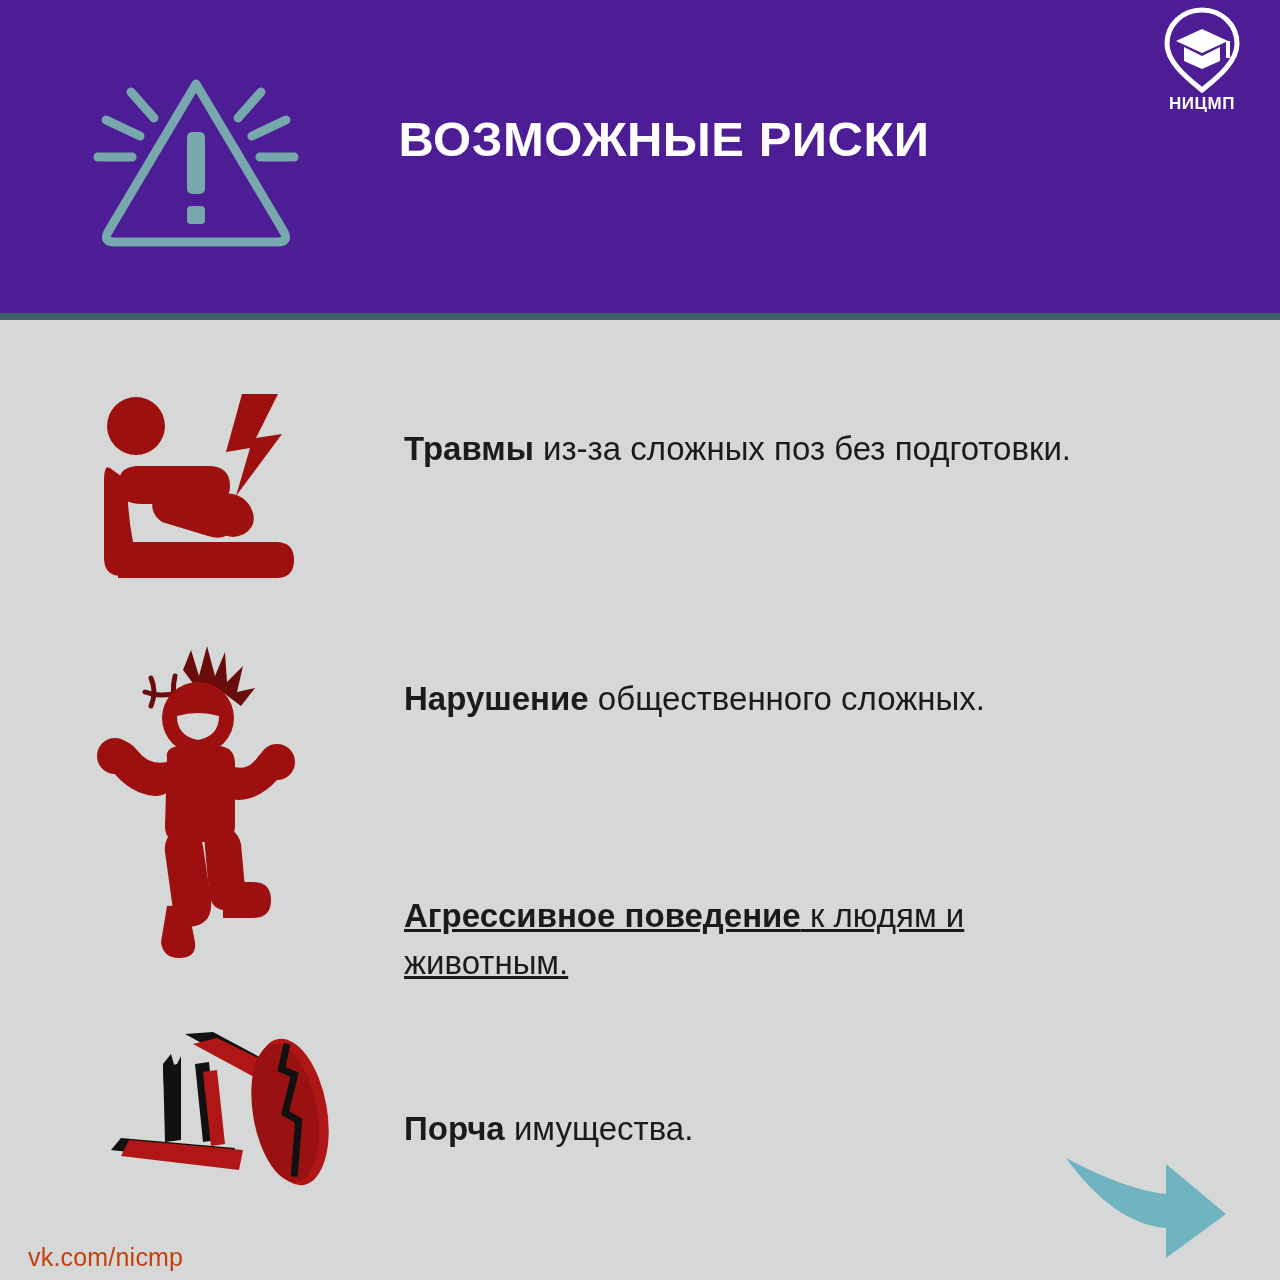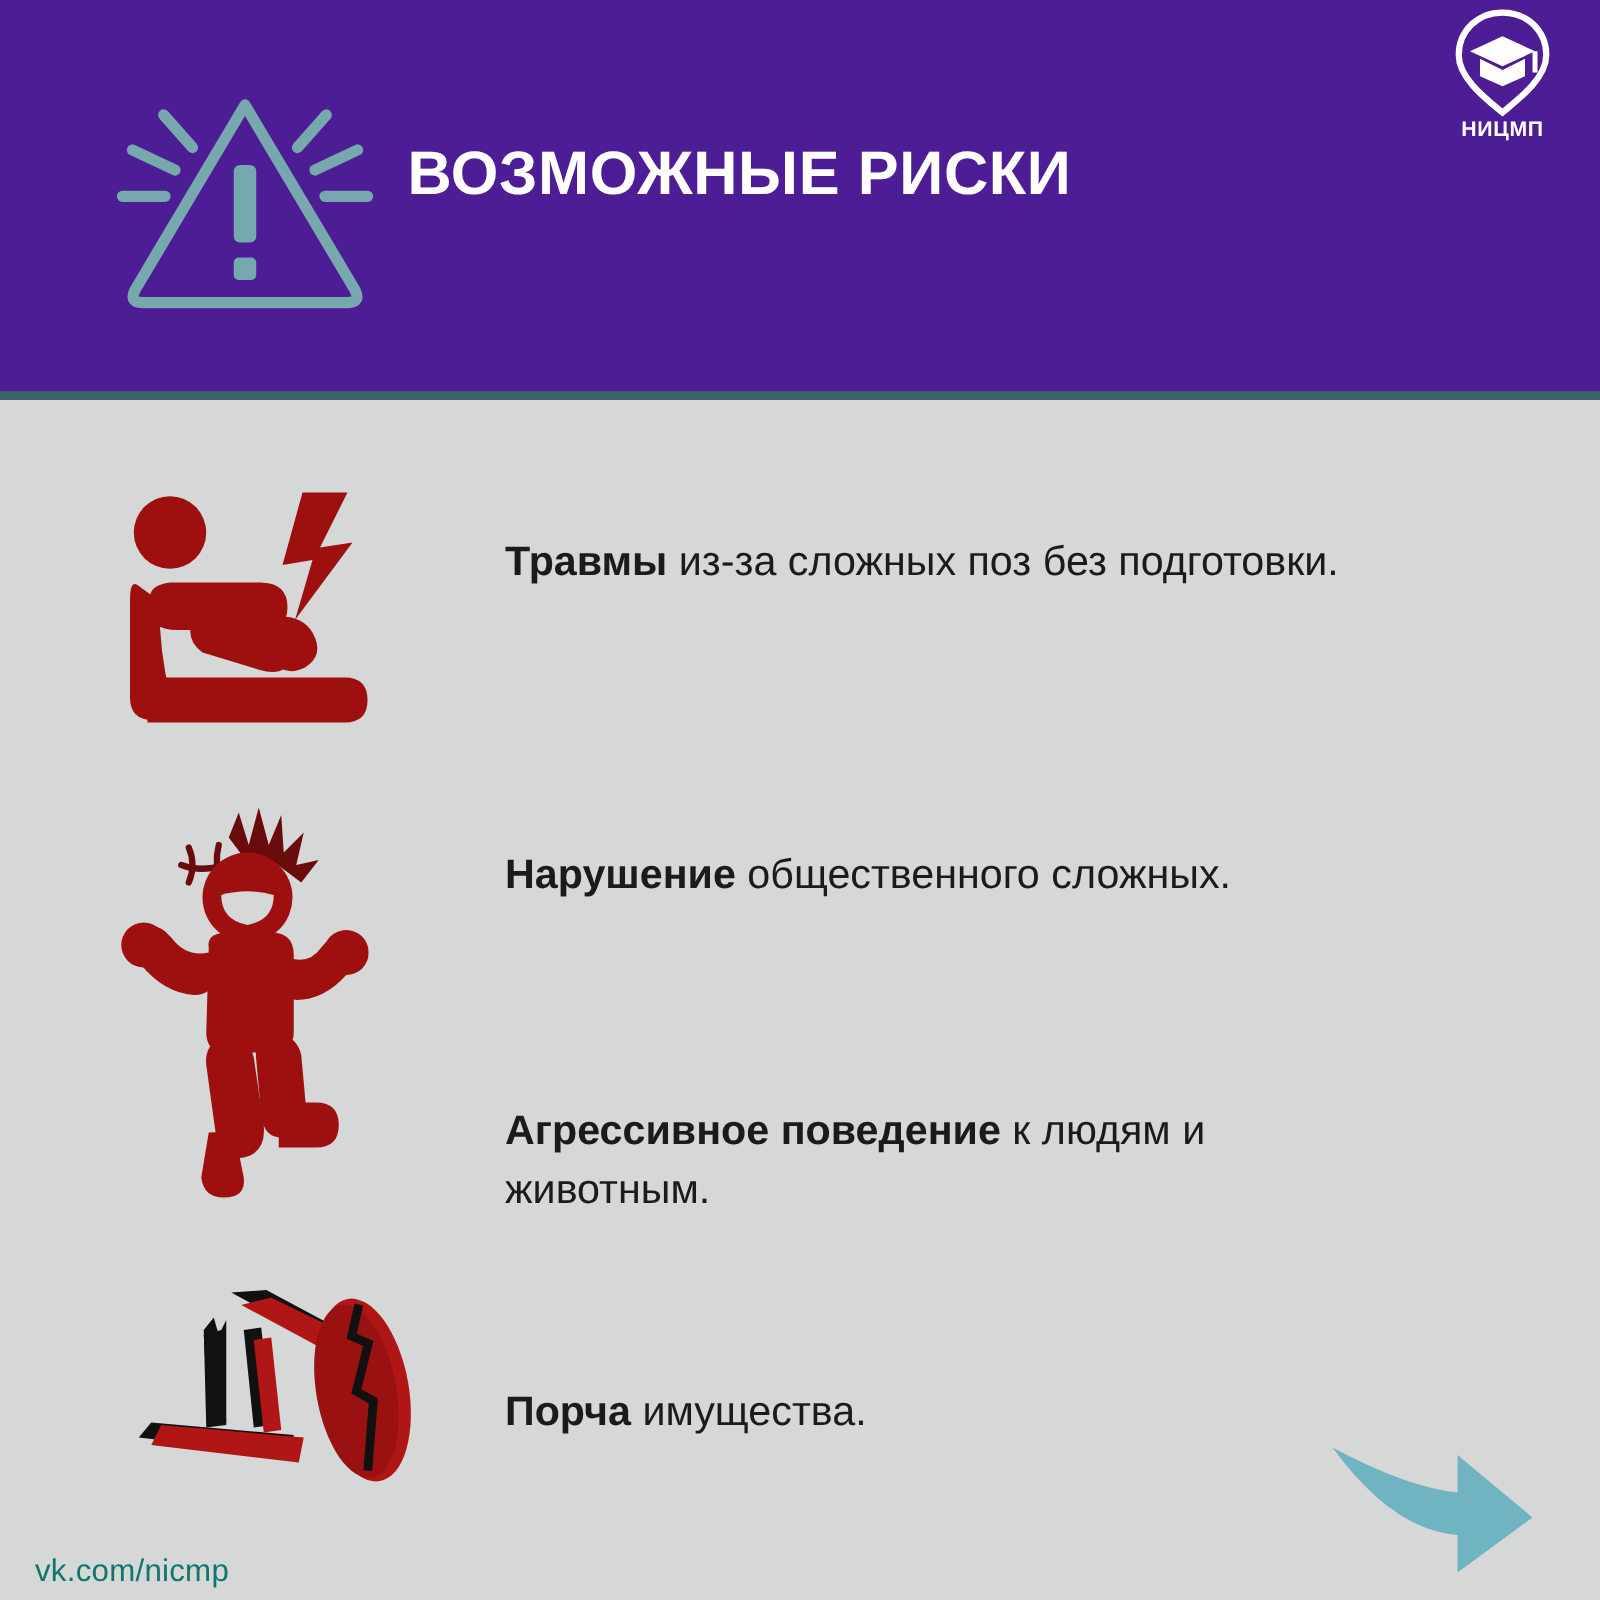--- a/index.html
+++ b/index.html
@@ -68,24 +68,24 @@
     font-size: 17px;
     font-weight: bold;
     letter-spacing: 0.5px;
     margin-top: 1px;
     line-height: 1;
     font-family: "Liberation Sans", sans-serif;
   }
 
   .title-block {
     position: absolute;
-    left: 326px;
+    left: 344px;
     top: 112px;
     width: 640px;
-    text-align: left;
+    text-align: center;
   }
   .title-line {
     color: #ffffff;
     font-size: 49px;
     font-weight: bold;
     line-height: 1.14;
     letter-spacing: 0.5px;
     white-space: nowrap;
     font-family: "Liberation Sans", sans-serif;
   }
@@ -113,21 +113,21 @@
   }
 
   .pictogram {
     position: absolute;
   }
 
   .footer-url {
     position: absolute;
     left: 28px;
     top: 1243px;
-    color: #0f766e;
+    color: #c2410c;
     font-size: 25px;
     font-family: "Liberation Sans", sans-serif;
     letter-spacing: 0.2px;
   }
 
   .next-arrow {
     position: absolute;
     left: 1060px;
     top: 1150px;
     width: 170px;
@@ -246,21 +246,21 @@
                    Q82 300 78 280 L70 222 Q68 204 86 200 Z"></path>
           <path d="M72 276 Q92 274 96 292 L100 312 Q102 328 84 328 Q68 328 66 312 Z"></path>
         </g>
       </svg>
     </div>
 
     <div class="risk-text" style="top:355px;">
       <b>Нарушение</b><span> общественного сложных.</span>
     </div>
 
-    <div class="risk-text" style="top:560px;">
+    <div class="risk-text" style="top:572px;text-decoration:underline;">
       <b>Агрессивное поведение</b><span> к людям и животным.</span>
     </div>
 
     <div class="pictogram" style="left:85px; top:700px; width:260px; height:180px;">
       <svg viewBox="0 0 260 180" width="260" height="180" aria-hidden="true">
 
         <g fill="#111111">
           <path d="M100 14 L128 12 L214 58 L206 72 Z"></path>
           <path d="M26 130 L36 118 L150 128 L148 144 Z"></path>
           <path d="M110 44 L124 42 L132 120 L118 122 Z"></path>

